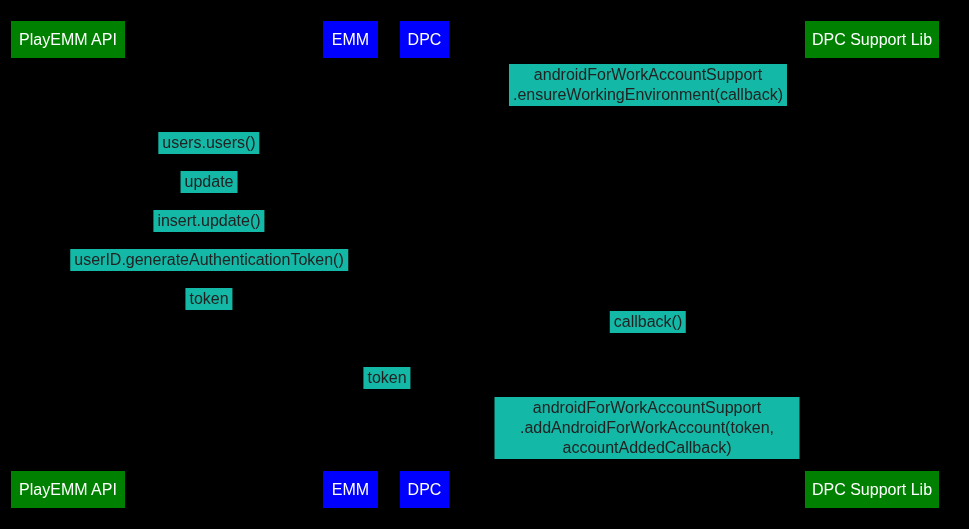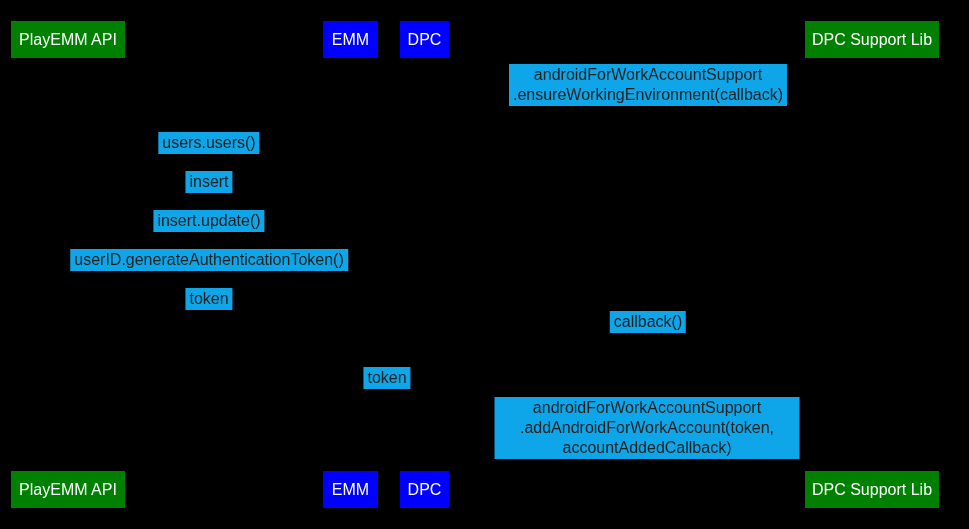--- a/index.html
+++ b/index.html
@@ -29,21 +29,21 @@
     align-items: center;
     justify-content: center;
     color: #ffffff;
     font-size: 16px;
     box-sizing: border-box;
   }
   .actor span { white-space: nowrap; }
   .msg {
     position: absolute;
     transform: translateX(-50%);
-    background: #0ea5e9;
+    background: #14b8a6;
     color: #222222;
     font-size: 16px;
     line-height: 20px;
     padding: 1px 4px;
     text-align: center;
     white-space: pre-line;
   }
 </style>
 </head>
 <body>
@@ -64,21 +64,21 @@
   <div class="actor" style="left: 400px; top: 21px; width: 49px; background: rgb(0, 0, 255);">
     <span>DPC</span>
   </div>
   <div class="actor" style="left: 805px; top: 21px; width: 134px; background: rgb(0, 128, 0);">
     <span>DPC Support Lib</span>
   </div>
 
   <div class="msg" style="left:648px;top:64px">androidForWorkAccountSupport
 .ensureWorkingEnvironment(callback)</div>
   <div class="msg" style="left:209px;top:132px">users.users()</div>
-  <div class="msg" style="left:209px;top:171px">insert</div>
+  <div class="msg" style="left:209px;top:171px">update</div>
   <div class="msg" style="left:209px;top:210px">insert.update()</div>
   <div class="msg" style="left:209px;top:249px">userID.generateAuthenticationToken()</div>
   <div class="msg" style="left:209px;top:288px">token</div>
   <div class="msg" style="left:648px;top:311px">callback()</div>
   <div class="msg" style="left:387px;top:367px">token</div>
   <div class="msg" style="left:647px;top:397px">androidForWorkAccountSupport
 .addAndroidForWorkAccount(token, accountAddedCallback)</div>
 
   <div class="actor" style="left: 11px; top: 471px; width: 114px; background: rgb(0, 128, 0);">
     <span>PlayEMM API</span>

